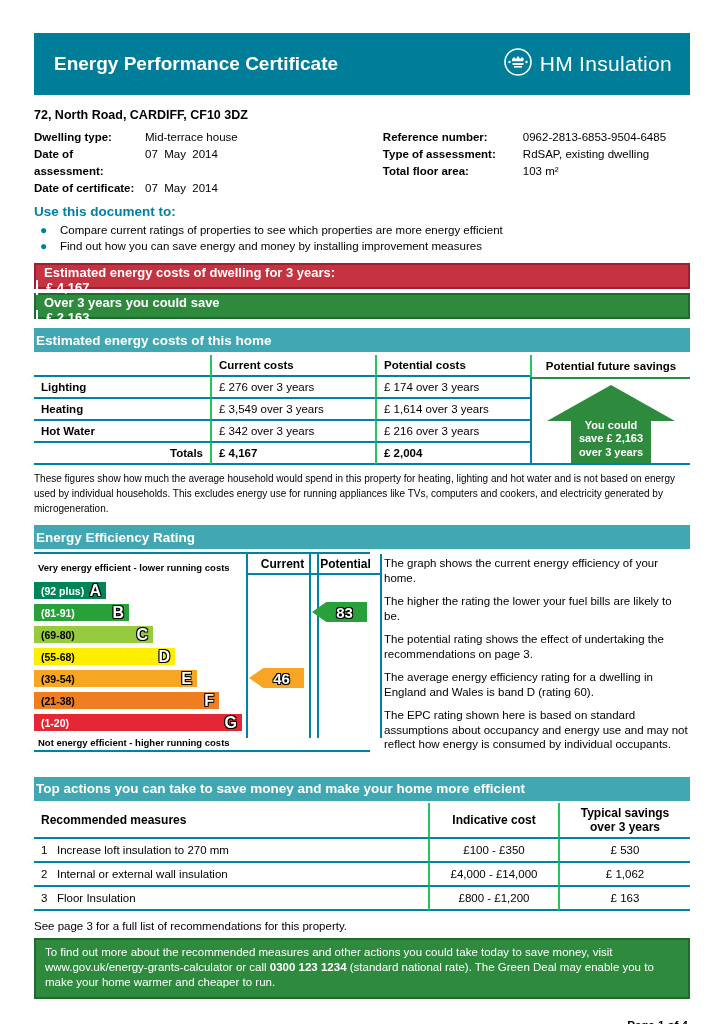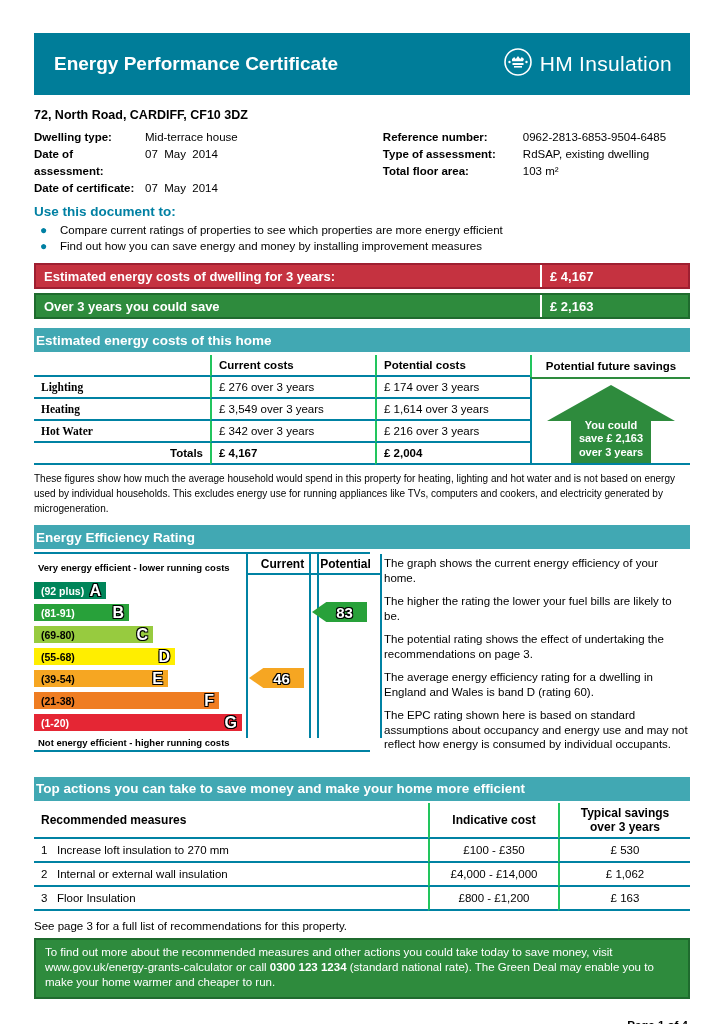--- a/index.html
+++ b/index.html
@@ -24,52 +24,52 @@
   .info-col-left .info-label { width:111px; }
   .info-col-right .info-label { width:140px; }
   .info-value { white-space:pre; }
 
   .use-doc-heading { margin-top:7px; color:#0080A3; font-weight:bold; font-size:13.5px; }
   .bullets { margin-top:3px; font-size:11.5px; line-height:16px; }
   .bullet-row { display:flex; }
   .bullet-dot { color:#0080A3; width:26px; padding-left:6px; font-size:12px; }
 
   
-  .cost-banner { margin-top:9px; height:26px; display:flex; align-items:stretch; color:#fff; font-weight:bold; font-size:13px; border:2px solid #9E1F31; }
+  .cost-banner { margin-top:9px; height:26px; display:flex; align-items:stretch; color:#fff; font-weight:bold; font-size:13px; border:2px solid #9E1F31;flex-direction:column; }
   .cost-banner.green { margin-top:4px; border-color:#1F6B2E; }
   .cost-banner-label { flex:1; display:flex; align-items:center; padding-left:8px; }
   .cost-banner-value { width:148px; border-left:2px solid #fff; display:flex; align-items:center; padding-left:8px; }
 
   
   .section-banner { margin-top:9px; height:24px; background:#41A8B3; color:#fff; font-weight:bold; font-size:13.5px; display:flex; align-items:center; padding-left:2px; }
 
   
   .cost-table { margin-top:3px; display:grid; grid-template-columns:176px 165px 155px 160px; grid-auto-rows:22px; font-size:11.5px; }
   .ct-cell { display:flex; align-items:center; padding:0 7px; }
   .ct-bl { border-left:2px solid #22c55e; }
   .ct-bb { border-bottom:2px solid #0082A3; }
   .ct-head { font-weight:bold; }
-  .ct-label { font-weight:bold;font-family:Liberation Serif, serif; }
+  .ct-label { font-weight:bold; }
   .ct-totals-label { justify-content:flex-end; font-weight:bold; }
   .ct-bold { font-weight:bold; }
   .ct-house-cell { grid-row:2/6; grid-column:4; border-left:2px solid #0082A3; border-bottom:2px solid #0082A3; border-top:2px solid #2E8B3D; position:relative; }
   .ct-head-savings { justify-content:center; text-align:center; }
   .house-wrap { position:absolute; left:50%; top:6px; transform:translateX(-50%); width:128px; height:78px; }
   .house-text { position:absolute; left:0; right:0; bottom:4px; text-align:center; color:#fff; font-weight:bold; font-size:11px; line-height:13.5px; }
 
   .note { margin-top:6px; font-size:10px; line-height:15px; }
 
   
   .chart-row { margin-top:3px; display:flex; }
   .chart { position:relative; width:336px; height:200px; border-top:2px solid #0082A3; border-bottom:2px solid #0082A3; }
   .chart-caption-top { position:absolute; left:4px; top:8px; font-size:9.5px; font-weight:bold; }
   .chart-caption-bottom { position:absolute; left:4px; top:183px; font-size:9.5px; font-weight:bold; }
   .bands { position:absolute; left:0; top:28px; }
   .band { height:17px; margin-bottom:5px; display:flex; align-items:center; padding-left:7px; font-size:10.5px; font-weight:bold; }
-  .band-0{width:72px;} .band-1{width:95px;} .band-2{width:119px;} .band-3{width:141px;} .band-4{width:134px;} .band-5{width:185px;} .band-6{width:208px;}
+  .band-0{width:72px;} .band-1{width:95px;} .band-2{width:119px;} .band-3{width:141px;} .band-4{width:163px;} .band-5{width:185px;} .band-6{width:208px;}
   .band-letter { margin-left:auto; padding-right:5px; font-size:16px; font-weight:bold; color:#fff;
     text-shadow:-1px -1px 0 #000, 1px -1px 0 #000, -1px 1px 0 #000, 1px 1px 0 #000; }
   .rating-col { position:absolute; top:0; bottom:12px; width:73px; border-left:2px solid #0082A3; border-right:2px solid #0082A3; }
   .rating-col.current { left:212px; }
   .rating-col.potential { left:275px; }
   .rating-col-header { height:21px; border-bottom:2px solid #0082A3; display:flex; align-items:center; justify-content:center; font-weight:bold; font-size:12px; }
   .rating-arrow { position:absolute; left:1px; width:55px; height:20px; clip-path:polygon(0 50%, 26% 0, 100% 0, 100% 100%, 26% 100%);
     display:flex; align-items:center; justify-content:center; padding-left:10px; color:#fff; font-weight:bold; font-size:15px;
     text-shadow:-1px -1px 0 #000, 1px -1px 0 #000, -1px 1px 0 #000, 1px 1px 0 #000; }
   .chart-text { width:306px; margin-left:14px; font-size:11.5px; line-height:14.5px; padding-top:4px; }

